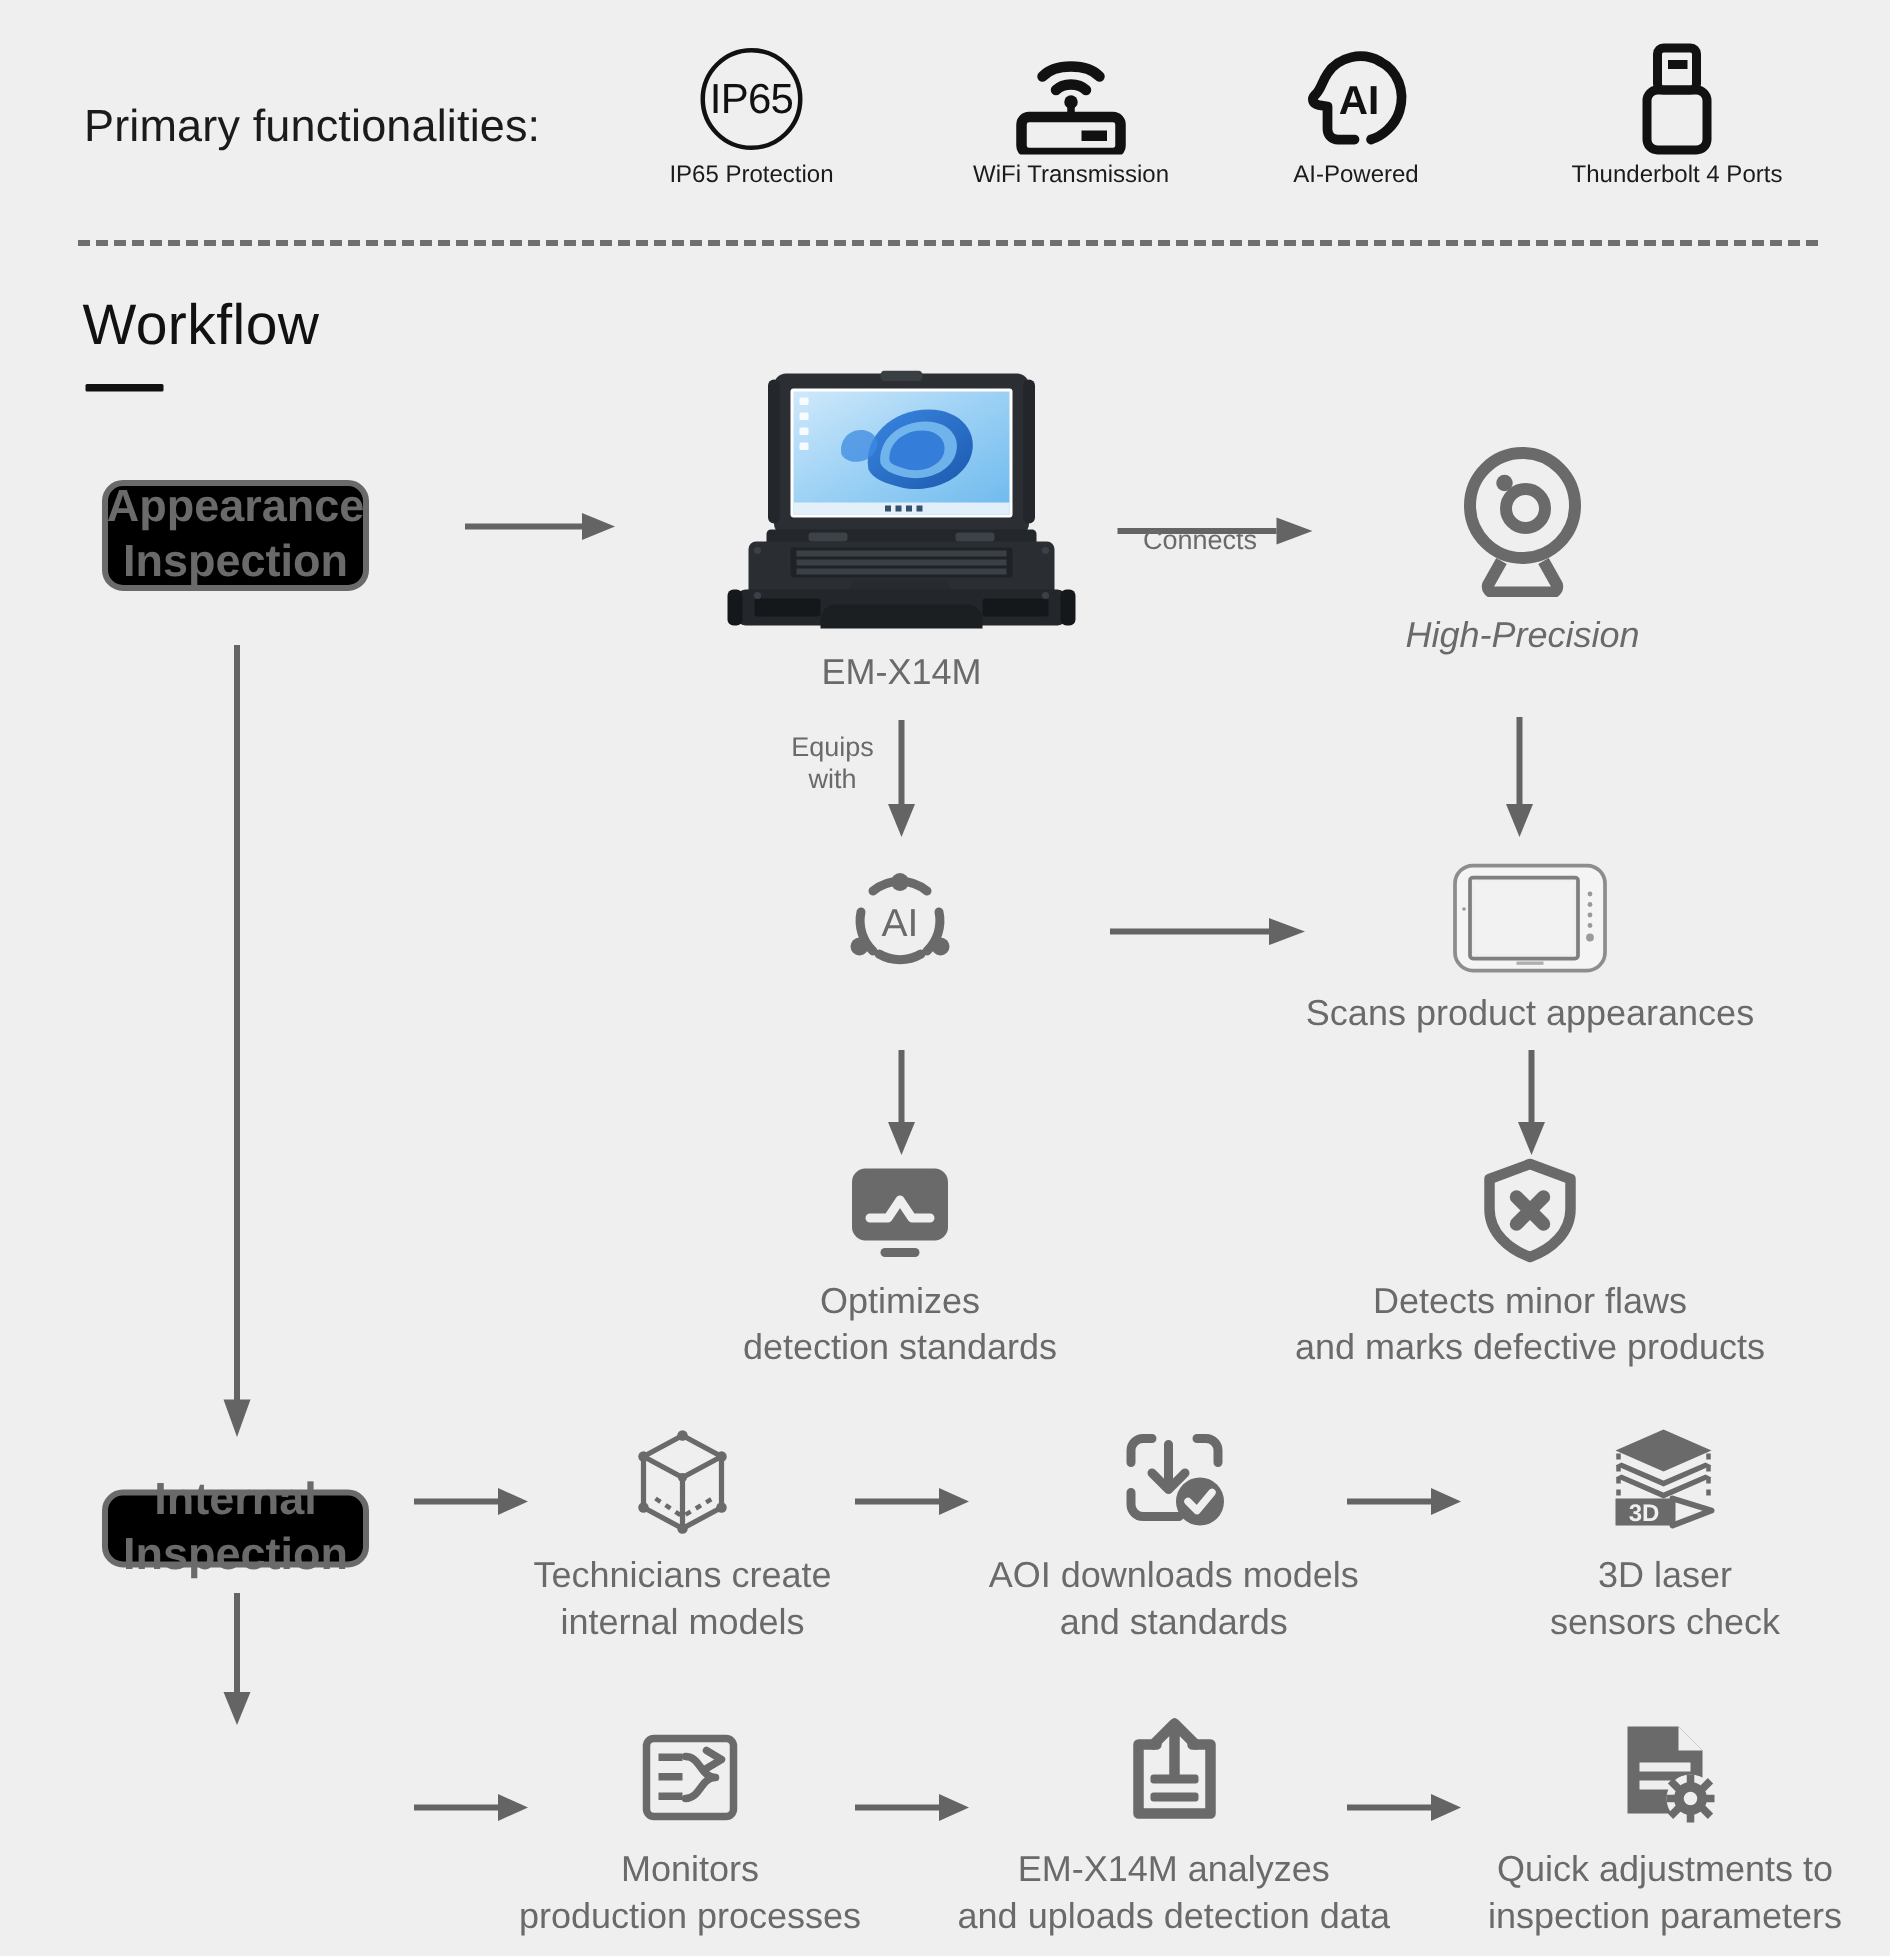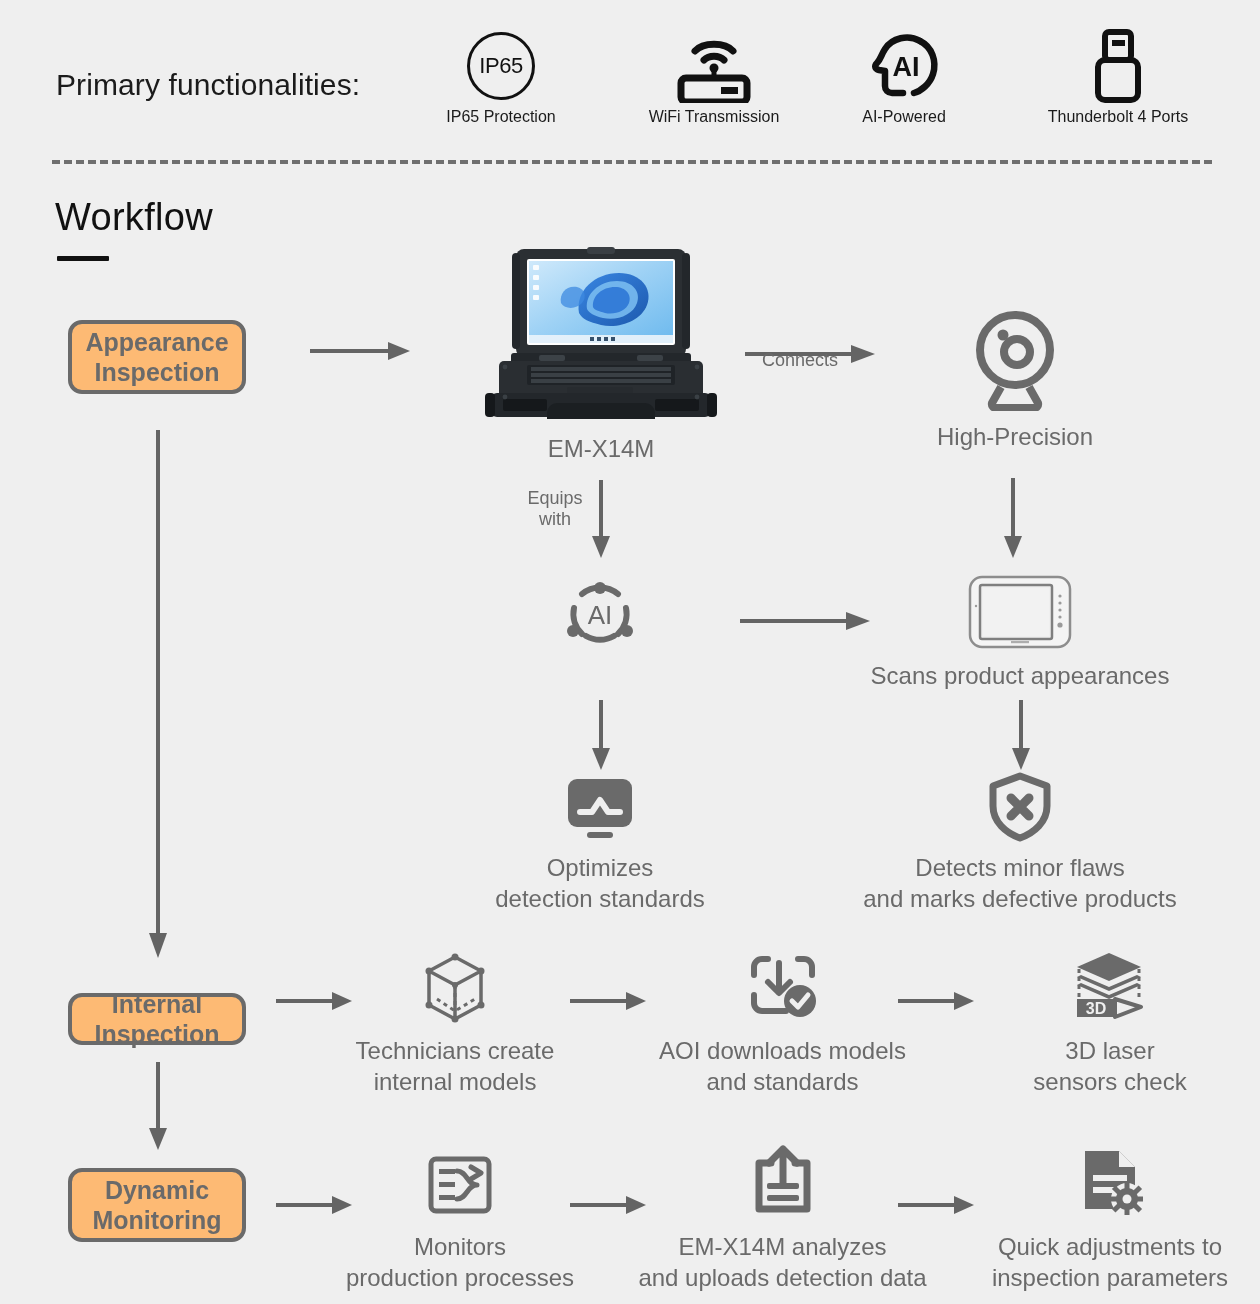--- a/index.html
+++ b/index.html
@@ -26,45 +26,45 @@
     margin-top:4px;font-size:16px;color:#1b1b1b;white-space:nowrap;
   }
   #feat0{left:401px;}
   #feat1{left:614px;}
   #feat2{left:804px;}
   #feat3{left:1003px;width:230px;}
 
   .ip65circle{
     width:62px;height:62px;border:3.5px solid #111;border-radius:50%;
     display:flex;align-items:center;justify-content:center;
-    font-size:22px;color:#111;font-weight:400;letter-spacing:-.5px;
+    font-size:28px;color:#111;font-weight:400;letter-spacing:-.5px;
   }
 
   .divider{
     position:absolute;left:52px;top:160px;width:1160px;height:0;
     border-top:4px dashed #6f6f6f;
   }
 
   
   .wf-title{
     position:absolute;left:55px;top:196px;
     font-size:38px;color:#111;letter-spacing:.3px;
   }
   .wf-underline{
     position:absolute;left:57px;top:256px;width:52px;height:5px;background:#111;border-radius:1px;
   }
 
   
   .pill{
     position:absolute;
     border:4px solid #6a6a6a;border-radius:14px;
-    background:#fdba74;
+    background:#000000;
     display:flex;align-items:center;justify-content:center;
     text-align:center;
-    font-size:25px;font-weight:bold;color:#6a6a6a;line-height:1.22;
+    font-size:30px;font-weight:bold;color:#6a6a6a;line-height:1.22;
     box-sizing:border-box;
   }
   #pill-appearance{left:68px;top:320px;width:178px;height:74px;}
   #pill-internal{left:68px;top:965px;width:178px;height:52px;margin-top:28px;}
   #pill-dynamic{left:68px;top:1168px;width:178px;height:74px;}
 
   
   .node{position:absolute;text-align:center;}
   .node .nicon{display:flex;align-items:flex-end;justify-content:center;}
   .node .nlabel{
@@ -138,24 +138,20 @@
   <div class="wf-title">Workflow</div>
   <div class="wf-underline"></div>
 
   <div class="pill" id="pill-appearance">
     <span style="white-space:pre-line">Appearance
 Inspection</span>
   </div>
   <div class="pill" id="pill-internal">
     <span style="white-space:pre-line">Internal
 Inspection</span>
-  </div>
-  <div class="pill" id="pill-dynamic">
-    <span style="white-space:pre-line">Dynamic
-Monitoring</span>
   </div>
 
   <svg class="arr" style="left:310px;top:338px" width="100" height="26">
     <line class="arrline" x1="0" y1="13" x2="78" y2="13"></line>
     <polygon class="arrhead" points="78,4 100,13 78,22"></polygon>
   </svg>
 
   <svg class="arr" style="left:145px;top:430px" width="26" height="530">
     <line class="arrline" x1="13" y1="0" x2="13" y2="505"></line>
     <polygon class="arrhead" points="4,503 22,503 13,528"></polygon>
@@ -294,21 +290,21 @@
           <circle cx="22" cy="120" r="2.4"></circle>
             <circle cx="214" cy="120" r="2.4"></circle>
         </g>
         <rect x="2" y="146" width="10" height="24" rx="4" fill="#15181b"></rect>
         <rect x="224" y="146" width="10" height="24" rx="4" fill="#15181b"></rect>
       </svg>
     </div>
     <div class="nlabel">EM-X14M</div>
   </div>
 
-  <div class="node" style="left:880px;top:303px;width:270px;">
+  <div class="node" style="left:880px;top:290px;width:270px;font-style:italic;">
     <div class="nicon" style="height:108px">
       <svg width="94" height="104" viewBox="0 0 94 104">
         <circle cx="47" cy="43" r="35" stroke="#6a6a6a" stroke-width="8" fill="none"></circle>
         <circle cx="49" cy="45" r="13" stroke="#6a6a6a" stroke-width="8" fill="none"></circle>
         <circle cx="35" cy="28" r="5.5" fill="#6a6a6a"></circle>
         <path d="M33 80 L24 96 a4 4 0 0 0 4 5 h38 a4 4 0 0 0 4 -5 L61 80" stroke="#6a6a6a" stroke-width="8" fill="none" stroke-linejoin="round"></path>
       </svg>
     </div>
     <div class="nlabel">High-Precision</div>
   </div>

